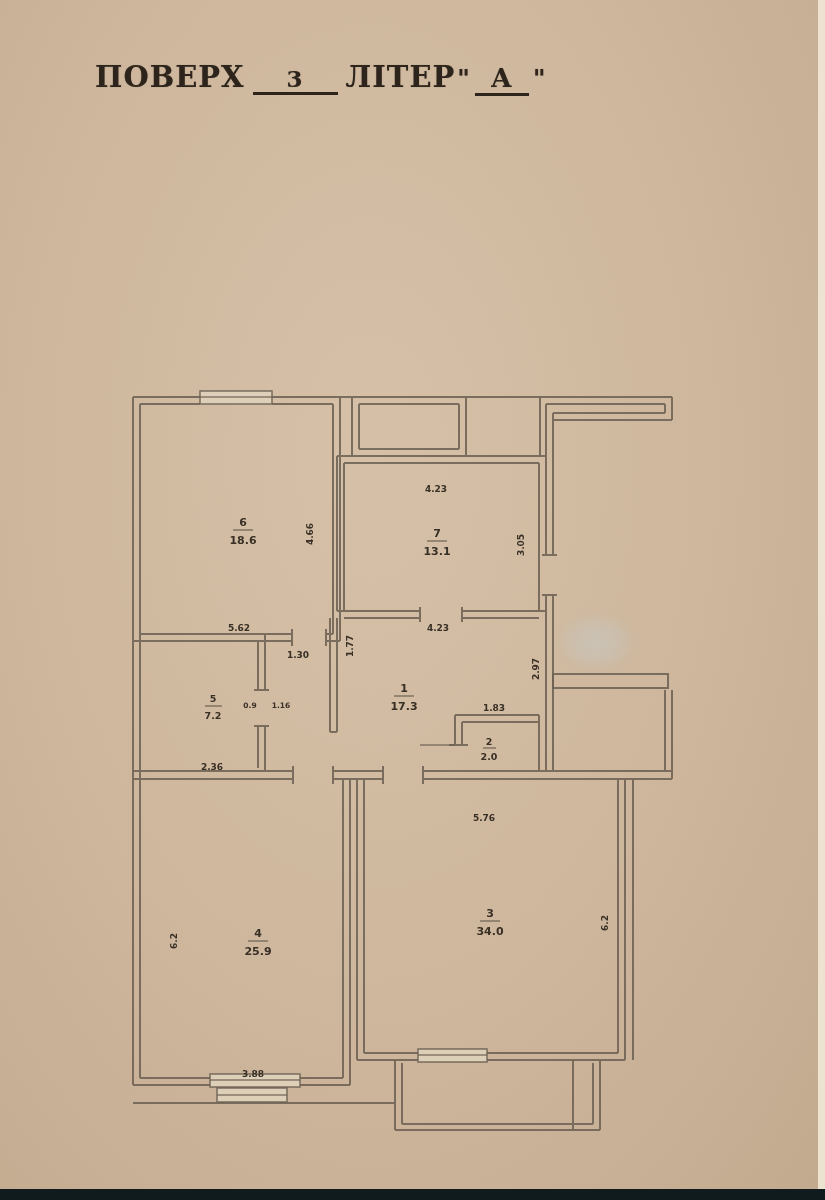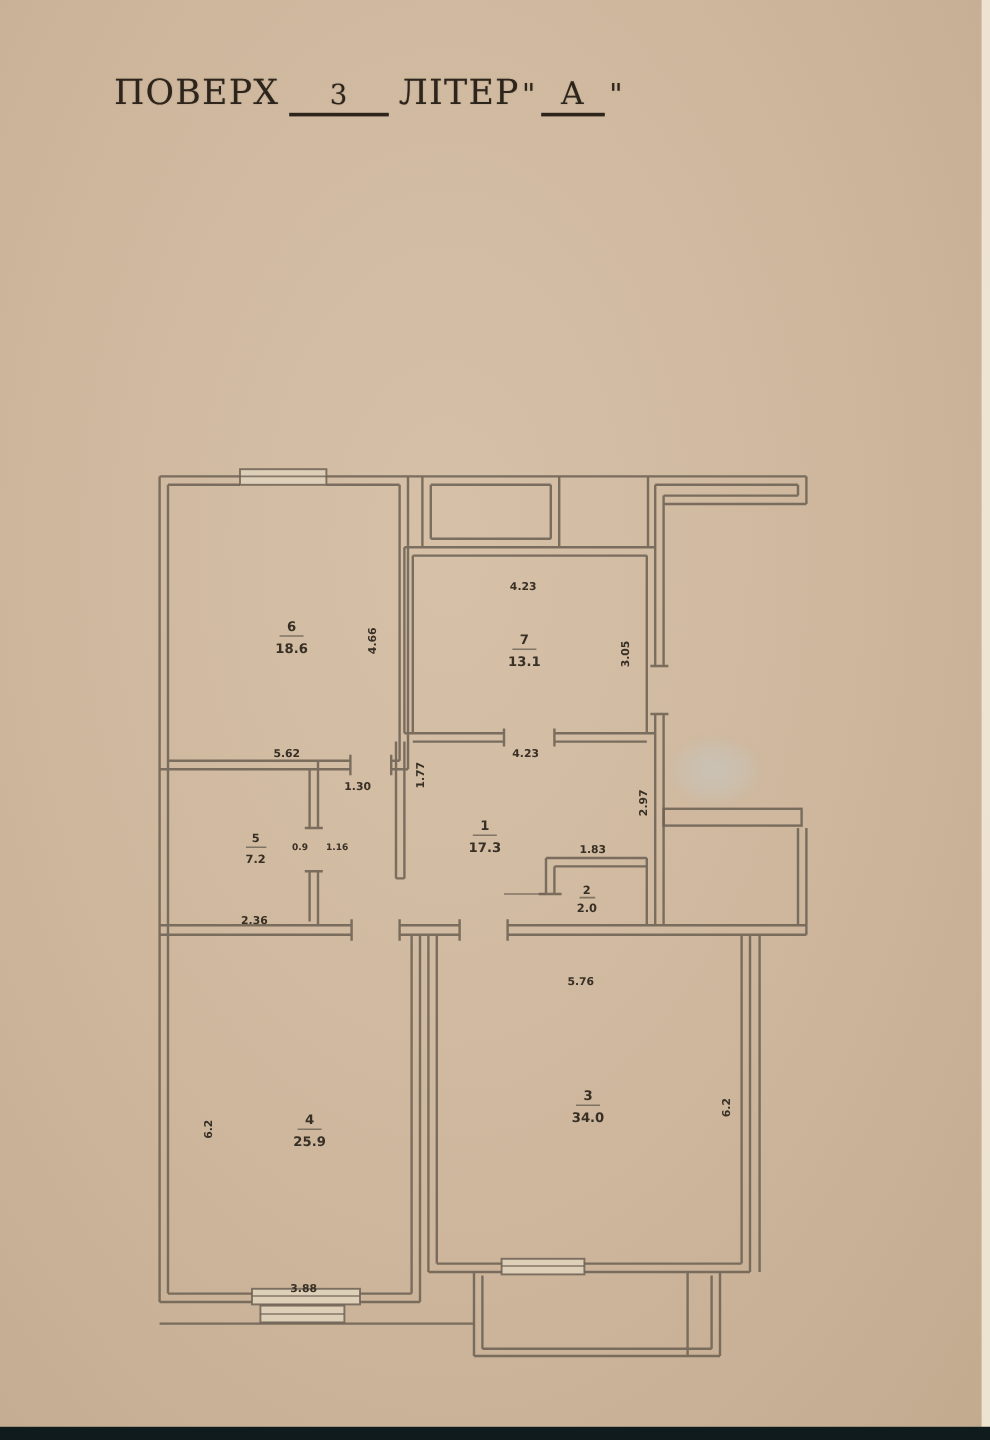--- a/index.html
+++ b/index.html
@@ -17,21 +17,21 @@
   .smudge{
     position:absolute;left:558px;top:614px;width:76px;height:56px;border-radius:50%;
     background:radial-gradient(ellipse at center, rgba(200,196,186,0.85) 0%, rgba(200,196,186,0.35) 55%, rgba(200,196,186,0) 75%);
     filter:blur(3px);
   }
   
   .title{
     position:absolute;left:95px;top:60px;
     display:flex;align-items:baseline;
     font-family:"DejaVu Serif", serif;
-    font-weight:400;font-size:29px;color:#2d241b;
+    font-weight:700;font-size:29px;color:#2d241b;
     letter-spacing:1px;white-space:pre;
     text-shadow:0 0 1px rgba(45,36,27,.35);
   }
   .title .uv{
     border-bottom:3px solid #2d241b;
     padding:0 34px 2px 34px;margin:0 8px;
     font-size:23px;line-height:1;
   }
   .title .uv.letter{padding:0 16px 2px 16px;margin:0 2px;font-size:26px;}
   .title .q{font-size:24px;margin:0 2px;}

